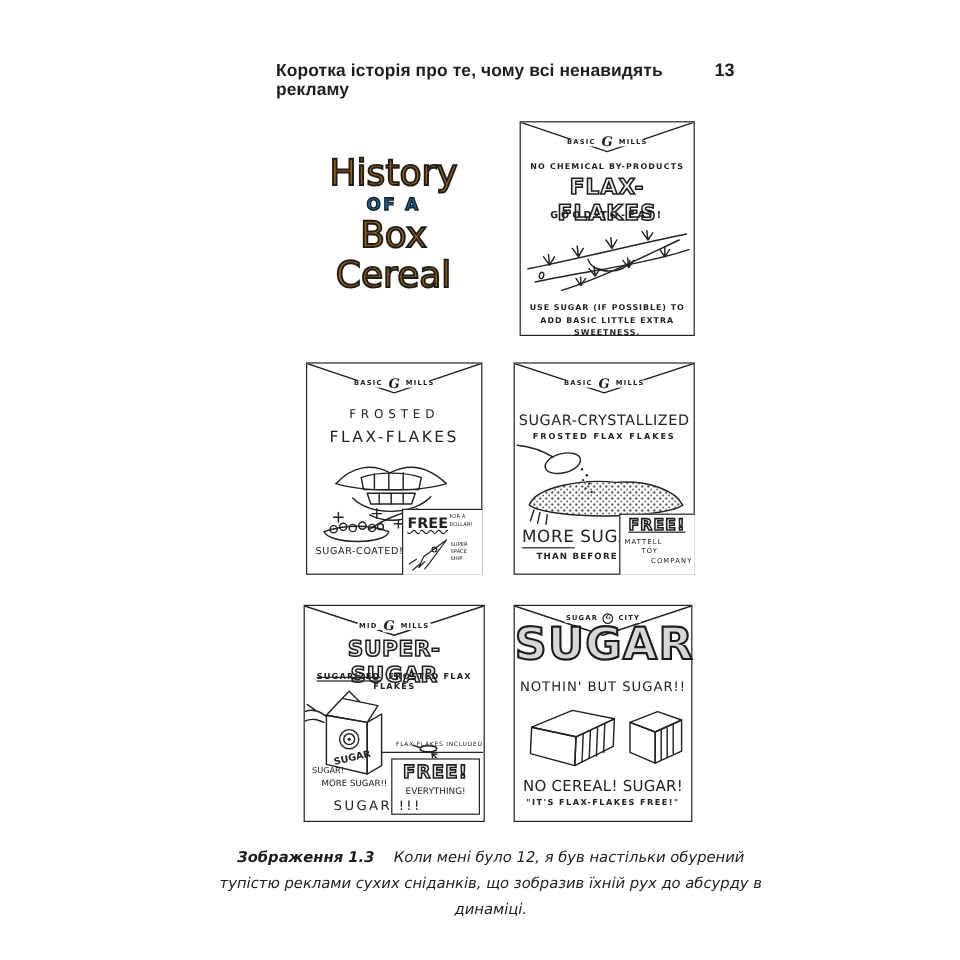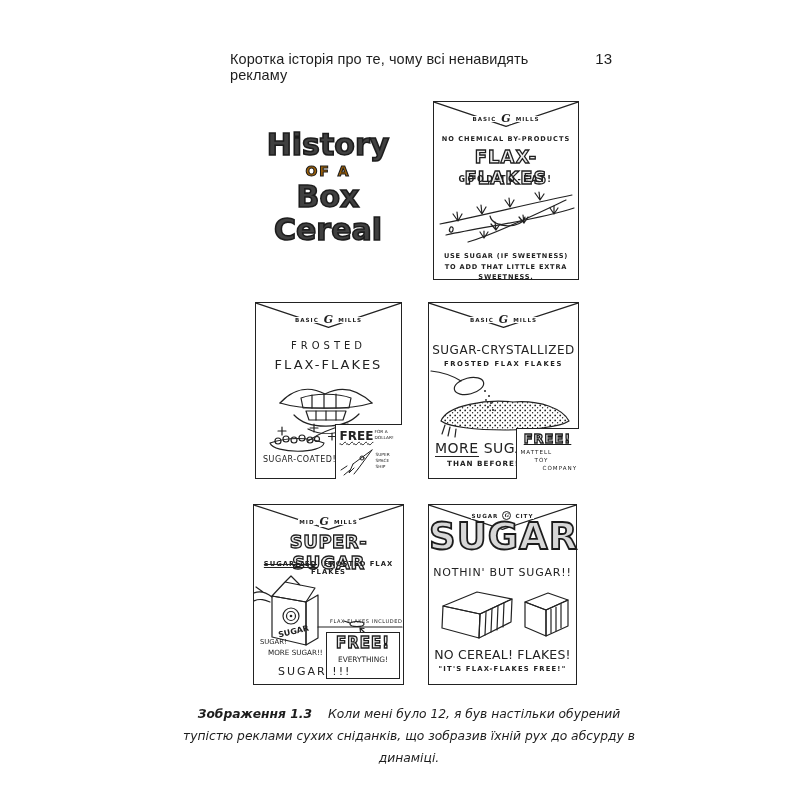--- a/index.html
+++ b/index.html
@@ -1,48 +1,48 @@
 <!DOCTYPE html>
 <html><head>
 <meta charset="utf-8">
 <style>
   html,body{margin:0;padding:0;background:#fff;}
   .page{position:relative;width:800px;height:800px;background:#ffffff;overflow:hidden;
         font-family:"DejaVu Sans",sans-serif;color:#1d1d1d;}
   
   .hdr{position:absolute;top:50px;left:230px;width:382px;display:flex;justify-content:flex-end;
-       align-items:baseline;font-family:"Liberation Sans",sans-serif;font-weight:normal;}
+       align-items:baseline;font-family:"Liberation Sans",sans-serif;font-weight:bold;}
   .hdr-title{font-size:14.5px;letter-spacing:0.1px;}
   .hdr-num{font-size:15px;margin-left:18px;}
   
   .hand{font-family:"DejaVu Sans",sans-serif;color:#222;}
   .ctr{text-align:center;}
   .ol{color:#ececec;font-weight:bold;-webkit-text-stroke:1.3px #1c1c1c;}
-  .ol-lg{color:#404040;font-weight:bold;-webkit-text-stroke:1.6px #1c1c1c;}
+  .ol-lg{color:#a16207;font-weight:normal;-webkit-text-stroke:1.6px #1c1c1c;}
   .ol-spk{color:#d7d7d7;font-weight:bold;-webkit-text-stroke:1.8px #1c1c1c;}
   
   .box{position:absolute;border:1.6px solid #222;background:#fff;}
   .flap{position:absolute;top:0;left:0;width:100%;height:26px;}
   .brand{position:absolute;top:11px;left:0;right:0;display:flex;justify-content:center;
          align-items:center;gap:3px;z-index:2;}
   .brand span.bt{font-size:5.6px;letter-spacing:1px;font-weight:bold;background:#fff;padding:0 1px;}
   .mono{font-family:"DejaVu Serif",serif;font-style:italic;font-weight:bold;font-size:11px;
         line-height:1;background:#fff;padding:0 1px;}
   .mono.circ{font-size:5px;border:0.8px solid #222;border-radius:50%;width:7px;height:7px;
         display:flex;align-items:center;justify-content:center;padding:0;}
   .abs{position:absolute;}
   svg.doodle{stroke:#222;fill:none;stroke-width:1.2;stroke-linecap:round;stroke-linejoin:round;}
   
   .prem{position:absolute;background:#fff;border-top:1.4px solid #222;border-left:1.4px solid #222;
         right:-0.5px;bottom:-0.5px;}
   .prem-full{position:absolute;background:#fff;border:1.4px solid #222;}
   
   .tp{position:absolute;left:250px;top:128px;width:156px;text-align:center;}
   .tp .big{font-size:30px;line-height:1.12;}
-  .tp .small{font-size:14px;line-height:1.3;letter-spacing:2px;color:#a16207;
+  .tp .small{font-size:14px;line-height:1.3;letter-spacing:2px;color:#0369a1;
              -webkit-text-stroke:1.1px #1c1c1c;font-weight:bold;}
   
   .cap{position:absolute;top:703px;left:178px;width:462px;text-align:center;font-style:italic;
        font-size:12.3px;line-height:1.8;font-family:"DejaVu Sans",sans-serif;color:#1d1d1d;}
   .cap-label{font-weight:bold;margin-right:16px;}
   .und{border-bottom:1.6px solid #222;margin-top:22px;}
   .scrib{text-decoration:underline line-through;text-decoration-thickness:1px;}
 </style>
 </head>
 <body>
@@ -83,21 +83,21 @@
         <path d="M22,33 l-5,-7 M22,33 l-1,-9 M22,33 l4,-7"></path>
         <path d="M46,26 l-5,-7 M46,26 l-1,-9 M46,26 l4,-7"></path>
         <path d="M74,19 l-5,-7 M74,19 l-1,-9 M74,19 l4,-7"></path>
         <path d="M104,12 l-5,-7 M104,12 l-1,-8 M104,12 l4,-6"></path>
         <path d="M60,42 l-5,-6 M60,42 l-1,-8 M60,42 l4,-6"></path>
         <path d="M88,35 l-5,-6 M88,35 l-1,-8 M88,35 l4,-6"></path>
         <path d="M118,26 l-4,-6 M118,26 l0,-8 M118,26 l4,-6"></path>
         <path d="M48,50 l-4,-6 M48,50 l0,-7 M48,50 l4,-6"></path>
         <path d="M14,40 c-2,4 2,6 3,2 c1,-3 -2,-4 -3,-2"></path>
       </svg>
-      <div class="abs hand ctr" style="top:149px;left:4px;right:4px;font-size:6.6px;letter-spacing:0.8px;line-height:1.6;font-weight:bold;">USE SUGAR (IF SWEETNESS) TO ADD THAT LITTLE EXTRA SWEETNESS.</div>
+      <div class="abs hand ctr" style="top:149px;left:4px;right:4px;font-size:6.6px;letter-spacing:0.8px;line-height:1.6;font-weight:bold;">USE SUGAR (IF POSSIBLE) TO ADD BASIC LITTLE EXTRA SWEETNESS.</div>
     </div>
 
     <div class="box" style="left:255px;top:302px;width:145px;height:175px;">
       <svg class="flap doodle" viewBox="0 0 100 16" preserveAspectRatio="none">
         <path d="M0,0 L50,15 L100,0" vector-effect="non-scaling-stroke"></path>
       </svg>
       <div class="brand">
         <span class="bt">BASIC</span>
         <span class="mono">G</span>
         <span class="bt">MILLS</span>
@@ -232,21 +232,21 @@
       <svg class="doodle abs" style="top:78px;left:4px;" width="140" height="62" viewBox="0 0 140 62">
         <path d="M10,23 L44,9 L79,16 L47,31 Z"></path>
         <path d="M10,23 L47,31 L46,55 L9,45 Z"></path>
         <path d="M47,31 L79,16 L78,39 L46,55 Z"></path>
         <path d="M53,29 L52,52 M59,26 L58,49 M65,23 L64,47 M71,20 L70,44"></path>
         <path d="M92,19 L115,10 L135,17 L113,27 Z"></path>
         <path d="M92,19 L113,27 L113,53 L92,44 Z"></path>
         <path d="M113,27 L135,17 L135,43 L113,53 Z"></path>
         <path d="M118,26 L118,50 M123,24 L123,48 M128,21 L128,45"></path>
       </svg>
-      <div class="abs hand ctr" style="top:142px;left:0;right:0;font-size:12.5px;letter-spacing:0.2px;">NO CEREAL! FLAKES!</div>
+      <div class="abs hand ctr" style="top:142px;left:0;right:0;font-size:12.5px;letter-spacing:0.2px;">NO CEREAL! SUGAR!</div>
       <div class="abs hand ctr" style="top:160px;left:0;right:0;font-size:6.8px;letter-spacing:1.2px;font-weight:bold;">"IT'S FLAX-FLAKES FREE!"</div>
     </div>
 
   </div>
 
   <div class="cap">
     <span class="cap-label">Зображення 1.3</span><span>Коли мені було 12, я був настільки обурений тупістю реклами сухих сніданків, що зобразив їхній рух до абсурду в динаміці.</span>
   </div>
 
 </div>

